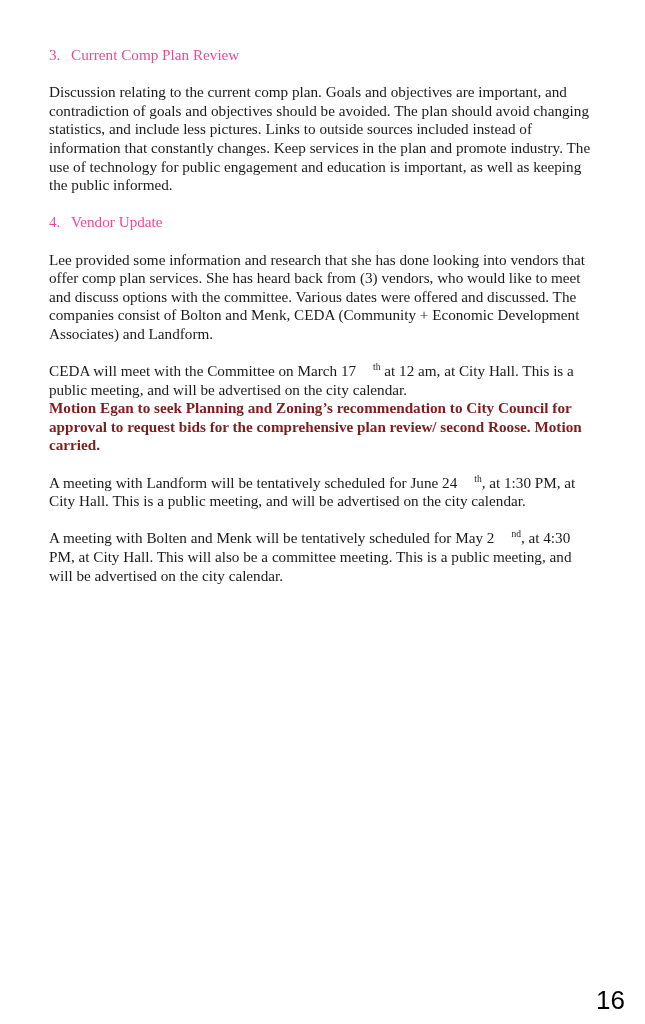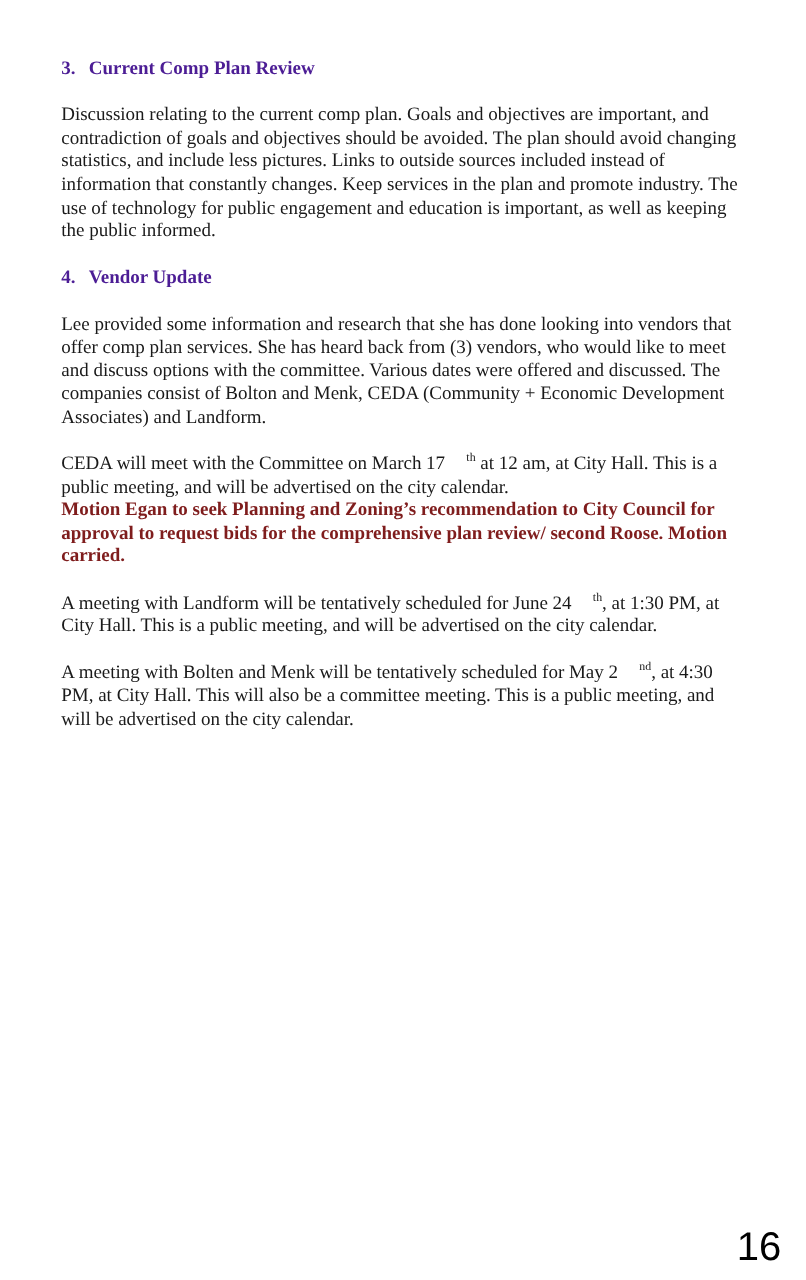--- a/index.html
+++ b/index.html
@@ -20,23 +20,23 @@
       left: 49px;
       top: 46px;
       width: 548px;
       font-size: 15.2px;
       line-height: 18.6px;
     }
     p {
       margin: 0 0 18.6px 0;
     }
     .heading {
-      font-weight: bold;
+      font-weight: normal;
       margin: 0 0 18.6px 0;
-      color: #4c1d95;
+      color: #ec4899;
     }
     .heading .num {
       display: inline-block;
       width: 22px;
     }
     .motion {
       font-weight: bold;
       color: #7f1d1d;
       margin-top: -18.6px;
     }
@@ -44,21 +44,21 @@
       font-size: 9.5px;
       line-height: 0;
       vertical-align: 6px;
       padding-left: 17px;
     }
     .page-number {
       position: absolute;
       right: 20px;
       bottom: 8px;
       font-family: "Liberation Sans", "DejaVu Sans", sans-serif;
-      font-size: 32px;
+      font-size: 26px;
       color: #000;
     }
   </style>
 </head>
 <body>
 
 <div class="page">
 
   <div class="heading">
     <span class="num">3.</span><span>Current Comp Plan Review</span>

